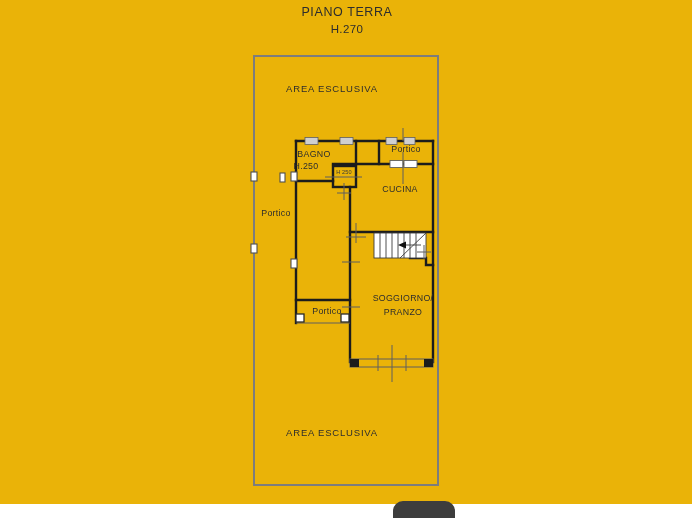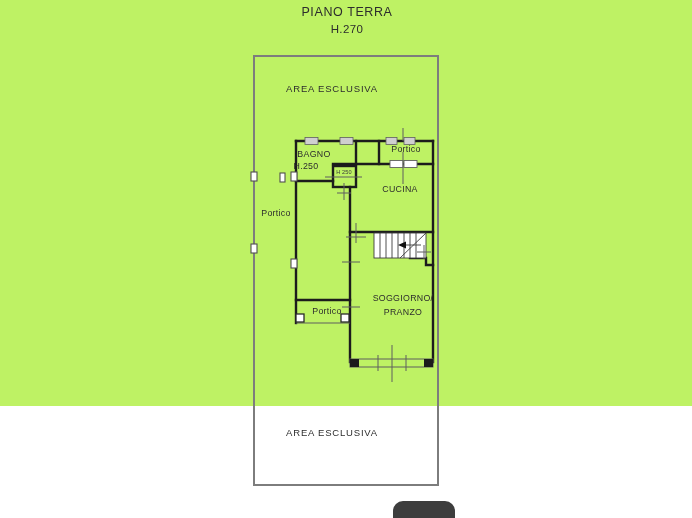--- a/index.html
+++ b/index.html
@@ -1,21 +1,21 @@
 <!DOCTYPE html>
 <html><head>
 <meta charset="utf-8">
 <style>
   html,body{margin:0;padding:0;}
   body{
     width:692px;height:518px;overflow:hidden;
     background:#ffffff;
     font-family:"Liberation Sans", sans-serif;
   }
-  .stage{position:relative;width:692px;height:406px;background:#bef264;}
+  .stage{position:relative;width:692px;height:504px;background:#eab308;}
   svg{position:absolute;left:0;top:0;display:block;}
 
   
   .wall{stroke:#1c1c1c;stroke-width:2.4;fill:none;stroke-linecap:square;}
   .thin{stroke:#5f5f5f;stroke-width:1;fill:none;}
   .lot{stroke:#7d7d7d;stroke-width:2;fill:none;}
   .winmark{fill:#cfcfcf;stroke:#5f5f5f;stroke-width:0.8;}
   .doormark{fill:#ffffff;stroke:#5f5f5f;stroke-width:0.9;}
   .pilaster{fill:#ffffff;stroke:#4f4f4f;stroke-width:1.1;}
   .colsq{fill:#ffffff;stroke:#2a2a2a;stroke-width:1.3;}

